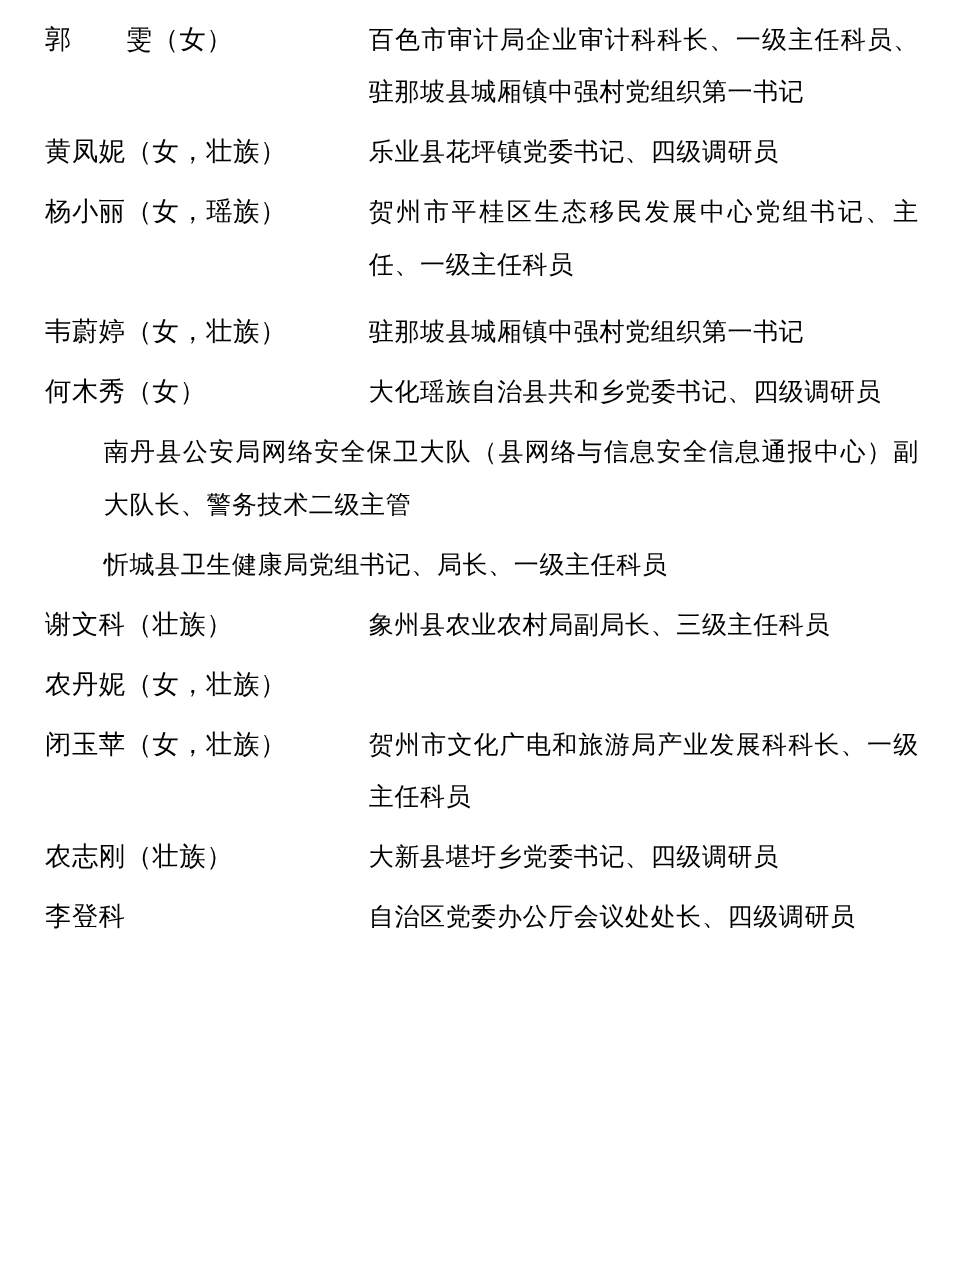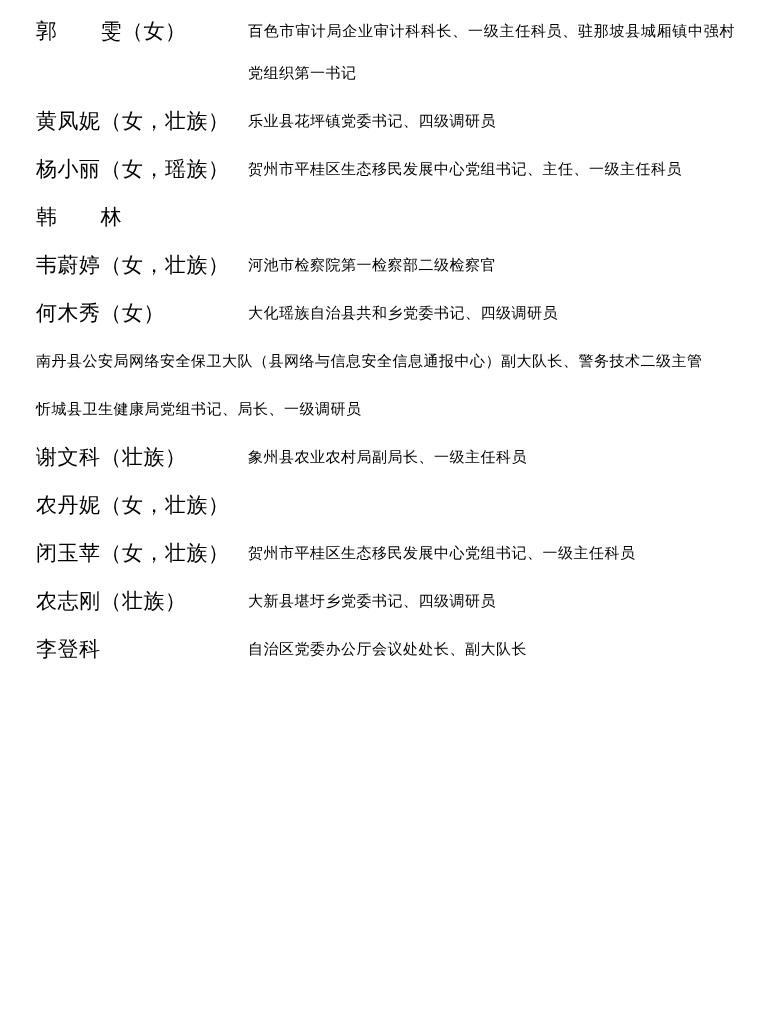--- a/index.html
+++ b/index.html
@@ -29,26 +29,27 @@
   .entry-name {
     width: 212px;
     min-width: 212px;
     font-size: 21px;
     line-height: 42px;
     letter-spacing: 0.5px;
     white-space: pre;
   }
   .entry-post {
     flex: 1;
-    font-size: 15px;
+    font-size: 20px;
     line-height: 42px;
     letter-spacing: 0.5px;
     text-align: justify;
     text-justify: inter-ideograph;
     word-break: break-all;
+    margin-left: 47px;
   }
 </style>
 </head>
 <body>
 
 <div class="page">
 
   <div class="entry">
     <div class="entry-name">郭　　雯（女）</div>
     <div class="entry-post">百色市审计局企业审计科科长、一级主任科员、驻那坡县城厢镇中强村党组织第一书记</div>
@@ -58,58 +59,57 @@
     <div class="entry-name">黄凤妮（女，壮族）</div>
     <div class="entry-post">乐业县花坪镇党委书记、四级调研员</div>
   </div>
 
   <div class="entry">
     <div class="entry-name">杨小丽（女，瑶族）</div>
     <div class="entry-post">贺州市平桂区生态移民发展中心党组书记、主任、一级主任科员</div>
   </div>
 
   <div class="entry">
-    <div class="entry-name">韩　　林</div>
   </div>
 
   <div class="entry">
     <div class="entry-name">韦蔚婷（女，壮族）</div>
-    <div class="entry-post">河池市检察院第一检察部二级检察官</div>
+    <div class="entry-post">驻那坡县城厢镇中强村党组织第一书记</div>
   </div>
 
   <div class="entry">
     <div class="entry-name">何木秀（女）</div>
     <div class="entry-post">大化瑶族自治县共和乡党委书记、四级调研员</div>
   </div>
 
   <div class="entry">
     <div class="entry-post">南丹县公安局网络安全保卫大队（县网络与信息安全信息通报中心）副大队长、警务技术二级主管</div>
   </div>
 
   <div class="entry">
-    <div class="entry-post">忻城县卫生健康局党组书记、局长、一级调研员</div>
+    <div class="entry-post">忻城县卫生健康局党组书记、局长、一级主任科员</div>
   </div>
 
   <div class="entry">
     <div class="entry-name">谢文科（壮族）</div>
-    <div class="entry-post">象州县农业农村局副局长、一级主任科员</div>
+    <div class="entry-post">象州县农业农村局副局长、三级主任科员</div>
   </div>
 
   <div class="entry">
     <div class="entry-name">农丹妮（女，壮族）</div>
   </div>
 
   <div class="entry">
     <div class="entry-name">闭玉苹（女，壮族）</div>
-    <div class="entry-post">贺州市平桂区生态移民发展中心党组书记、一级主任科员</div>
+    <div class="entry-post">贺州市文化广电和旅游局产业发展科科长、一级主任科员</div>
   </div>
 
   <div class="entry">
     <div class="entry-name">农志刚（壮族）</div>
     <div class="entry-post">大新县堪圩乡党委书记、四级调研员</div>
   </div>
 
   <div class="entry">
     <div class="entry-name">李登科</div>
-    <div class="entry-post">自治区党委办公厅会议处处长、副大队长</div>
+    <div class="entry-post">自治区党委办公厅会议处处长、四级调研员</div>
   </div>
 
 </div>
 
 </body></html>

